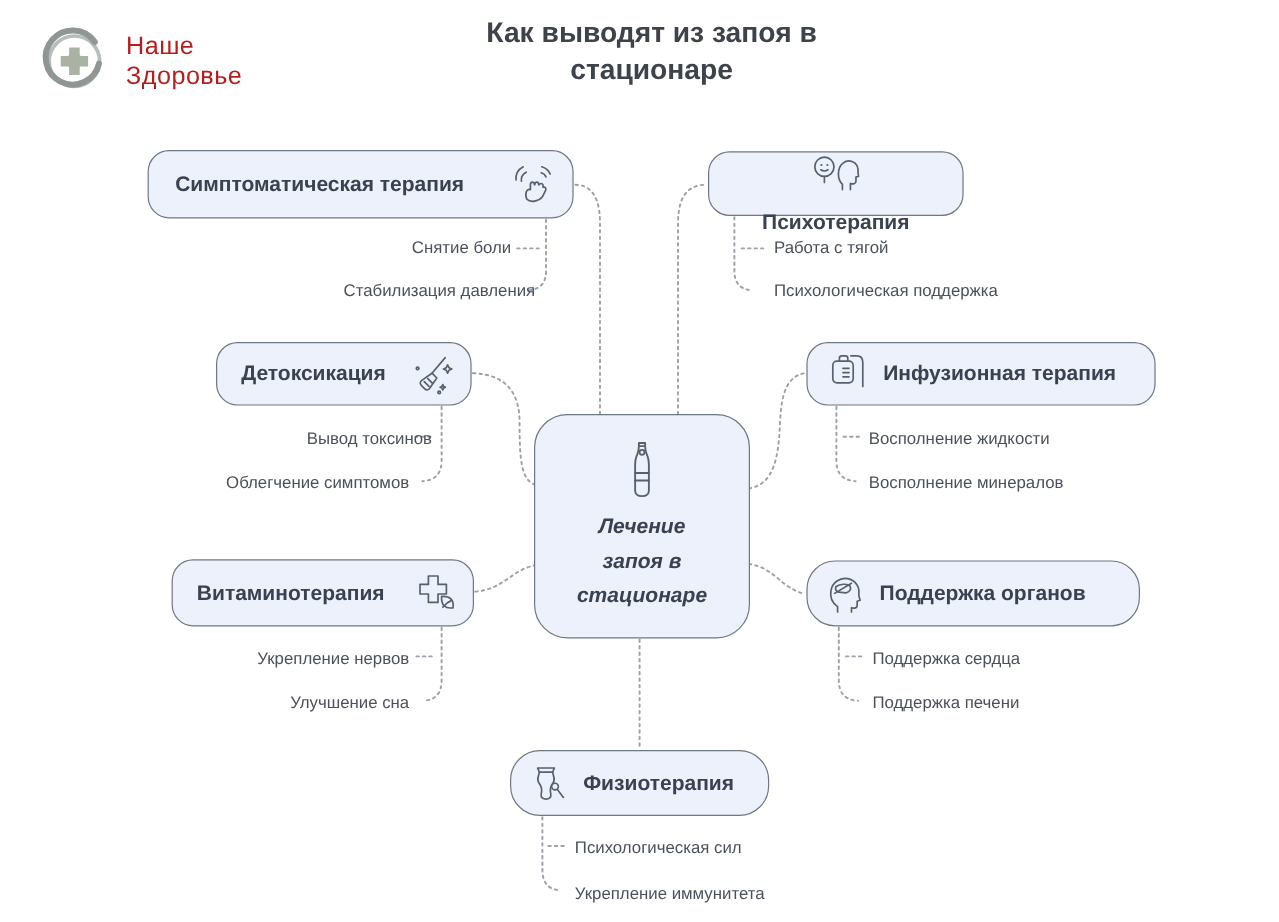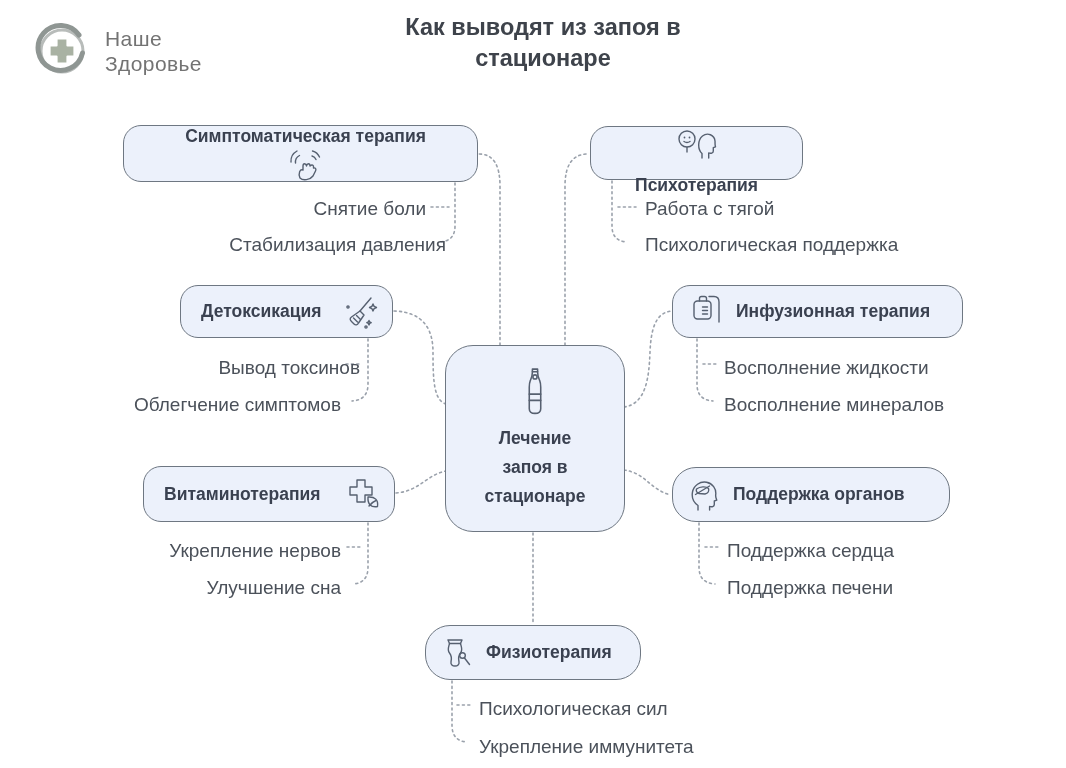--- a/index.html
+++ b/index.html
@@ -3,42 +3,42 @@
 <meta charset="utf-8">
 <style>
   html,body{margin:0;padding:0;background:#fff;}
   .canvas{position:relative;width:1066px;height:768px;background:#ffffff;overflow:hidden;
           font-family:"Liberation Sans",sans-serif;}
   
   .connector-layer{position:absolute;left:0;top:0;z-index:0;pointer-events:none;}
   .dash{fill:none;stroke:#9aa1ab;stroke-width:1.6;stroke-linecap:round;stroke-dasharray:2 3.4;}
   
   .logo{position:absolute;left:34px;top:22px;display:flex;align-items:center;gap:13px;z-index:2;}
-  .logo-text{font-size:21px;line-height:25px;color:#737373;letter-spacing:.4px;font-weight:400;}
+  .logo-text{font-size:21px;line-height:25px;color:#b91c1c;letter-spacing:.4px;font-weight:400;}
   
   .title{position:absolute;left:293px;top:12px;width:500px;text-align:center;z-index:2;
          font-size:23.5px;font-weight:bold;color:#3e434b;line-height:31px;}
   
   .node{position:absolute;box-sizing:border-box;background:#ecf1fb;border:1.6px solid #6e7782;
         border-radius:18px;display:flex;align-items:center;z-index:1;}
   .node-label{font-size:17.5px;font-weight:bold;color:#3a4150;white-space:nowrap;}
   .node-icon{display:flex;align-items:center;justify-content:center;flex:0 0 auto;}
   .node-icon svg{stroke:#566070;stroke-width:1.4;fill:none;stroke-linecap:round;stroke-linejoin:round;}
-  .n-symptomatic{left:123px;top:125px;width:355px;height:57px;padding:0 12px 0 22px;justify-content:space-between;flex-direction:column;}
+  .n-symptomatic{left:123px;top:125px;width:355px;height:57px;padding:0 12px 0 22px;justify-content:space-between;}
   .n-psycho{left:590px;top:126px;width:213px;height:54px;padding:0 10px 0 10px;gap:12px;flex-direction:column;}
   .n-detox{left:180px;top:285px;width:213px;height:53px;padding:0 12px 0 20px;justify-content:space-between;}
   .n-infusion{left:672px;top:285px;width:291px;height:53px;padding:0 10px 0 12px;gap:13px;}
   .n-central{left:445px;top:345px;width:180px;height:187px;border-radius:28px;
-             flex-direction:column;justify-content:center;gap:8px;text-align:center;}
+             flex-direction:column;justify-content:center;gap:8px;text-align:center;font-style:italic;}
   .central-label{font-size:17.5px;font-weight:bold;color:#3a4150;line-height:29px;}
   .n-vitamin{left:143px;top:466px;width:252px;height:56px;padding:0 12px 0 20px;justify-content:space-between;}
   .n-organs{left:672px;top:467px;width:278px;height:55px;padding:0 8px 0 10px;gap:10px;border-radius:24px;}
   .n-physio{left:425px;top:625px;width:216px;height:55px;padding:0 12px 0 10px;gap:10px;border-radius:25px;}
   
-  .sub{position:absolute;font-size:19px;color:#4b515a;white-space:nowrap;z-index:1;}
+  .sub{position:absolute;font-size:14px;color:#4b515a;white-space:nowrap;z-index:1;}
   .sub-r{text-align:right;}
   .s-pain1{right:640px;top:198px;} .s-pain2{right:620px;top:234px;}
   .s-psy1{left:645px;top:198px;}  .s-psy2{left:645px;top:234px;}
   .s-det1{right:706px;top:357px;} .s-det2{right:725px;top:394px;}
   .s-inf1{left:724px;top:357px;}  .s-inf2{left:724px;top:394px;}
   .s-vit1{right:725px;top:540px;} .s-vit2{right:725px;top:577px;}
   .s-org1{left:727px;top:540px;}  .s-org2{left:727px;top:577px;}
   .s-phy1{left:479px;top:698px;}  .s-phy2{left:479px;top:736px;}
 </style>
 </head>

